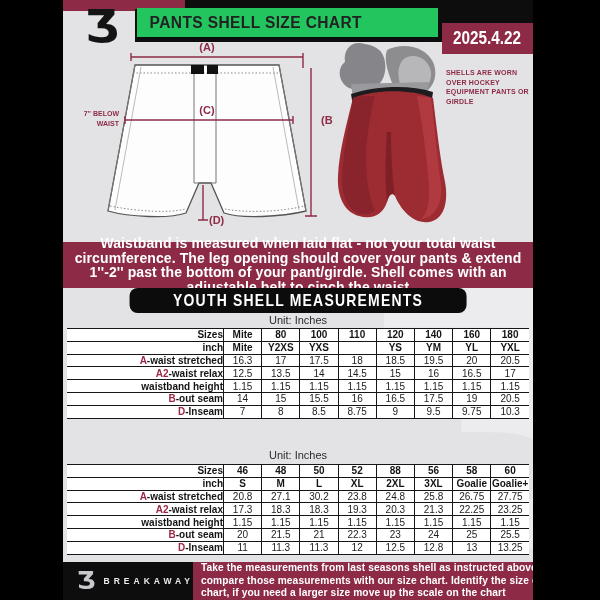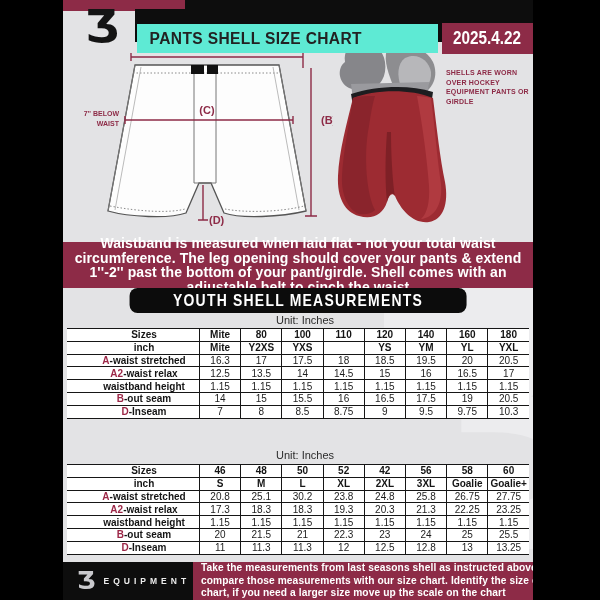--- a/index.html
+++ b/index.html
@@ -11,21 +11,21 @@
   
   .watermark{position:absolute;left:295px;top:235px;font-family:"DejaVu Sans",sans-serif;
              font-weight:bold;font-size:360px;line-height:1;color:#ececee;z-index:0;}
 
   
   .strip-maroon{position:absolute;left:0;top:0;width:122px;height:11px;background:#8d2b47;z-index:2;}
   .strip-black{position:absolute;left:122px;top:0;width:348px;height:11px;background:#0d0d0d;z-index:2;}
   .header-bar{position:absolute;left:72px;top:9px;width:398px;height:33px;background:#0d0d0d;z-index:2;}
   .logo-header{position:absolute;left:22px;top:5px;font-family:"DejaVu Sans",sans-serif;
                font-weight:bold;font-size:44px;line-height:1;color:#141414;z-index:3;}
-  .title-box{position:absolute;left:74px;top:24px;width:301px;height:29px;background:#5eead4;
+  .title-box{position:absolute;left:74px;top:8px;width:301px;height:29px;background:#22c55e;
              display:flex;align-items:center;z-index:3;}
   .title-box span{display:inline-block;font-size:16px;font-weight:600;color:#222;
                   letter-spacing:.4px;padding-left:13px;transform:scaleX(.97);transform-origin:left center;white-space:nowrap;}
   .date-box{position:absolute;left:379px;top:11px;width:91px;height:31px;background:#8d2b47;
             display:flex;align-items:center;justify-content:center;z-index:3;margin-top:12px;}
   .date-box span{display:inline-block;color:#fff;font-weight:bold;font-size:18px;
                  letter-spacing:0;transform:scaleX(.85);white-space:nowrap;}
 
   
   .diagram{position:absolute;left:18px;top:40px;z-index:1;}
@@ -41,34 +41,34 @@
 
   
   .pill{position:absolute;left:50%;transform:translateX(-50%);background:#0c0c0c;color:#fff;
         border-radius:8px;height:25px;display:flex;align-items:center;justify-content:center;
         padding:0 16px;z-index:2;white-space:nowrap;}
   .pill span{display:inline-block;font-weight:bold;font-size:17px;letter-spacing:1.5px;
              transform:scaleX(.82);}
   .pill.youth{top:288px;}
   .pill.adult{top:421px;}
   .unit{position:absolute;left:0;width:470px;text-align:center;font-size:11px;color:#2b2b2b;
-        font-weight:400;z-index:2;margin-left:7px;}
+        font-weight:400;z-index:2;}
   .unit.youth{top:314px;}
   .unit.adult{top:449px;}
 
   
   .table-card{position:absolute;left:4px;width:462px;background:#fff;z-index:1;padding:0;}
   .table-card.youth{top:328px;}
   .table-card.adult{top:464px;}
   table{width:100%;border-collapse:collapse;table-layout:fixed;}
   td{height:11.8px;font-size:10px;line-height:11px;text-align:center;padding:0;
      border-top:1.4px solid #161616;color:#141414;overflow:hidden;white-space:nowrap;}
   tr:last-child td{border-bottom:1.4px solid #161616;margin-left:40px;}
   td + td{border-left:1.2px solid #161616;}
-  td:first-child{width:110px;text-align:center;padding-left:22px;font-weight:700;}
+  td:first-child{width:110px;text-align:right;padding-left:46px;font-weight:700;}
   td.hd{font-weight:700;}
   td.val{font-weight:400;color:#1c1c1c;}
   .pfx{color:#9c2747;font-weight:700;}
 
   
   .footer-black{position:absolute;left:0;top:562px;width:130px;height:38px;background:#0d0d0d;
                 display:flex;align-items:center;z-index:2;}
   .logo-footer{font-family:"DejaVu Sans",sans-serif;font-weight:bold;font-size:24px;line-height:1;
                color:#c9c9cd;margin-left:14px;}
   .brand-name{color:#ececec;font-size:8.5px;font-weight:600;letter-spacing:4px;margin-left:8px;white-space:nowrap;}
@@ -238,40 +238,40 @@
   <div class="unit adult">Unit: Inches</div>
   <div class="table-card adult">
     <table>
       <tbody>
           <tr>
             <td>Sizes</td>
             <td class="hd">46</td>
             <td class="hd">48</td>
             <td class="hd">50</td>
             <td class="hd">52</td>
-            <td class="hd">42</td>
+            <td class="hd">88</td>
             <td class="hd">56</td>
             <td class="hd">58</td>
             <td class="hd">60</td>
           </tr>
           <tr>
             <td>inch</td>
             <td class="hd">S</td>
             <td class="hd">M</td>
             <td class="hd">L</td>
             <td class="hd">XL</td>
             <td class="hd">2XL</td>
             <td class="hd">3XL</td>
             <td class="hd">Goalie</td>
             <td class="hd">Goalie+</td>
           </tr>
           <tr>
             <td><span class="pfx">A</span>-waist stretched</td>
             <td class="val">20.8</td>
-            <td class="val">25.1</td>
+            <td class="val">27.1</td>
             <td class="val">30.2</td>
             <td class="val">23.8</td>
             <td class="val">24.8</td>
             <td class="val">25.8</td>
             <td class="val">26.75</td>
             <td class="val">27.75</td>
           </tr>
           <tr>
             <td><span class="pfx">A2</span>-waist relax</td>
             <td class="val">17.3</td>
@@ -315,19 +315,19 @@
             <td class="val">12.8</td>
             <td class="val">13</td>
             <td class="val">13.25</td>
           </tr>
         </tbody>
     </table>
   </div>
 
   <div class="footer-black">
     <span class="logo-footer">Ʒ</span>
-    <span class="brand-name">EQUIPMENT</span>
+    <span class="brand-name">BREAKAWAY</span>
   </div>
   <div class="footer-maroon">
     <div>Take the measurements from last seasons shell as instructed above compare those measurements  with our size chart. Identify the size on the chart, if you need a larger size move up the scale on the chart</div>
   </div>
 
 </div>
 
 </body></html>

